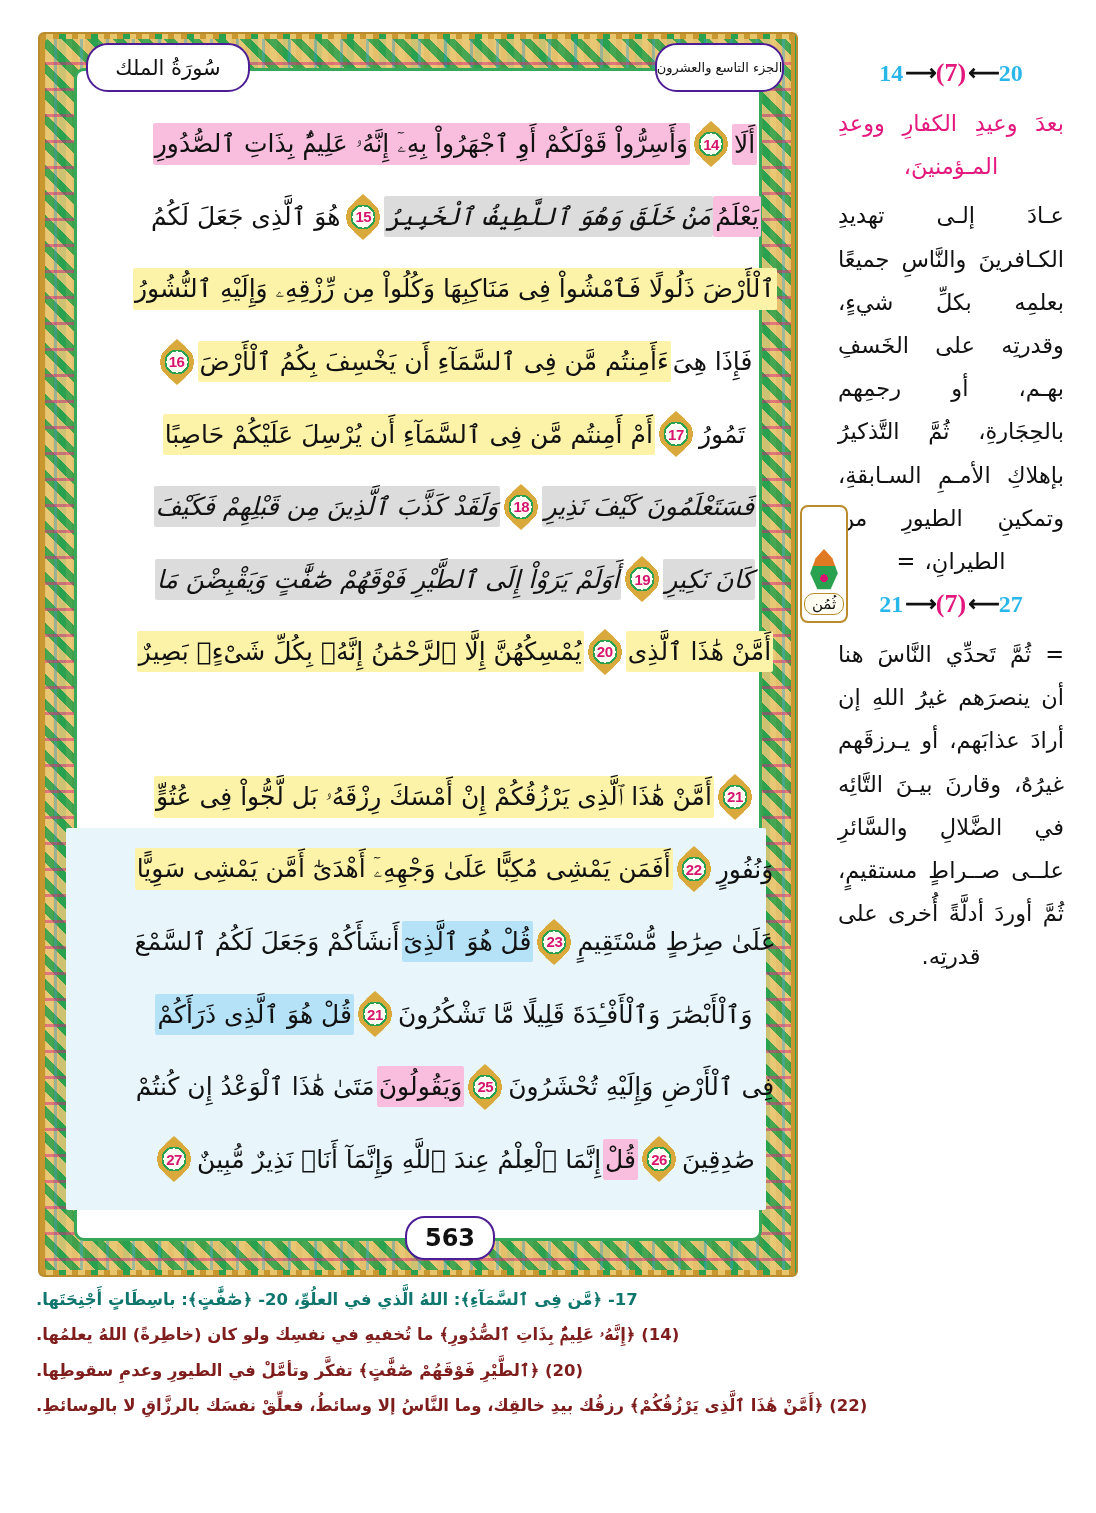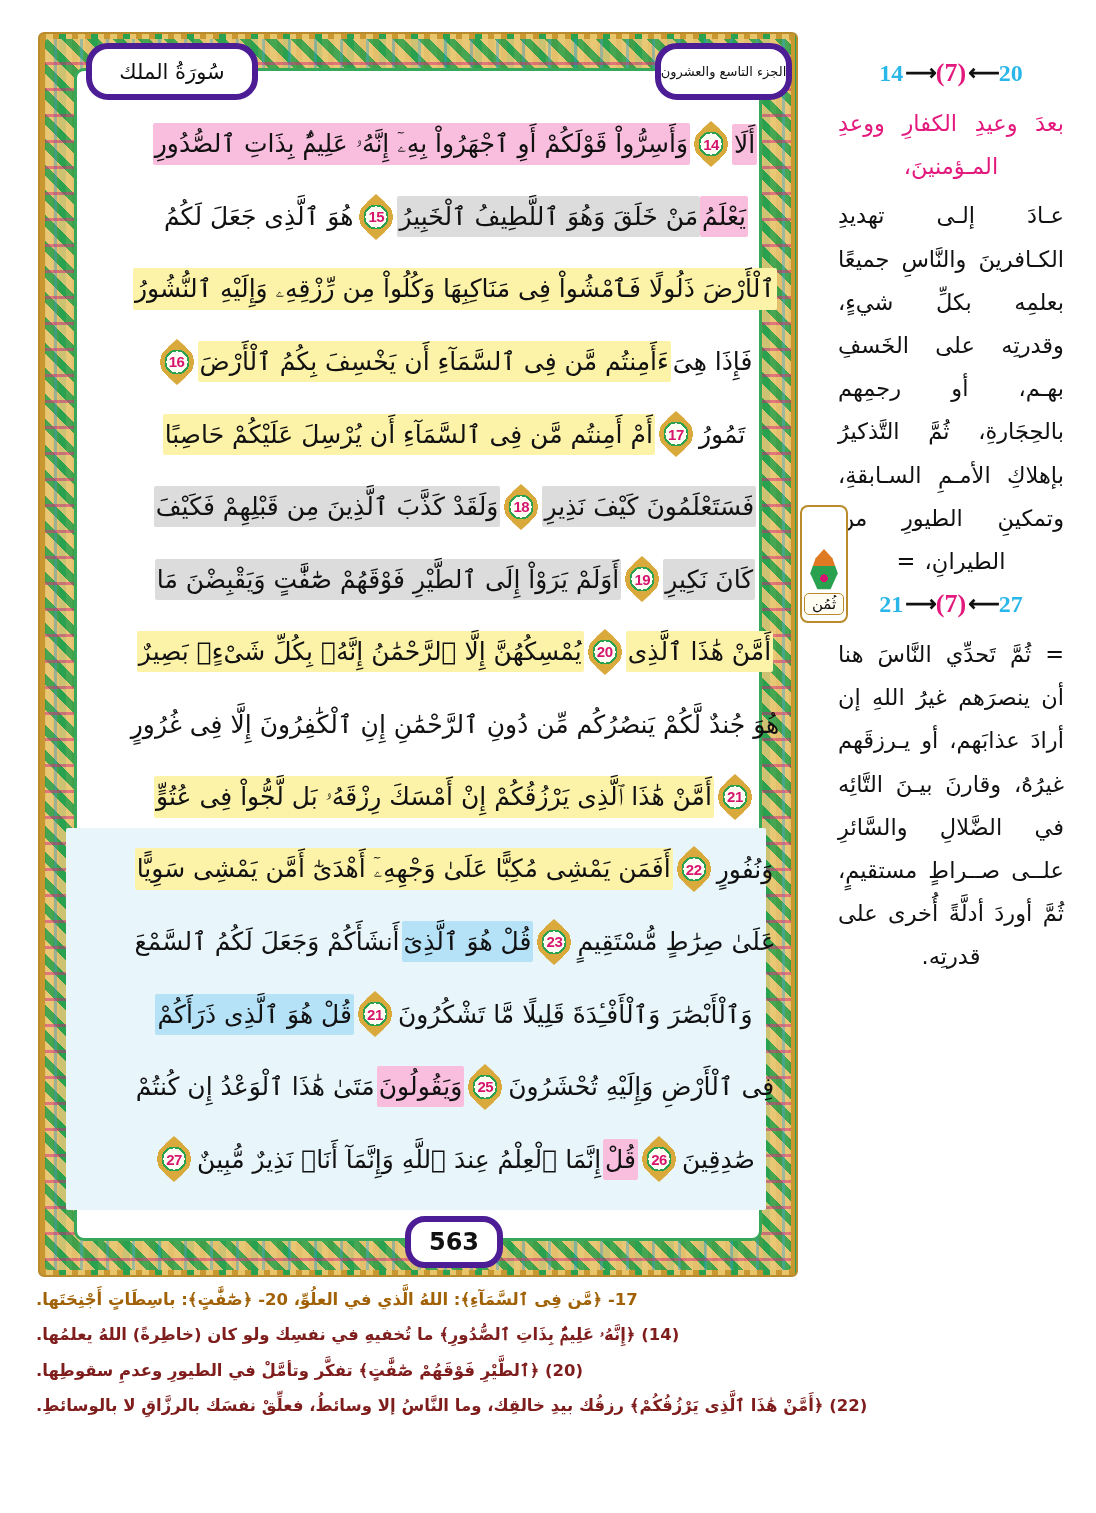--- a/index.html
+++ b/index.html
@@ -33,21 +33,21 @@
     opacity:.85;border-radius:4px;
   }
   .orn-inner-white{
     position:absolute;left:36px;top:36px;right:36px;bottom:36px;
     background:#ffffff;border:3px solid #37a85a;border-radius:10px;
     box-shadow:0 0 0 2px #ffffff inset;
   }
 
   
   .cartouche{
-    position:absolute;background:#fff;border:6px solid #4c1d95;border-radius:22px;
+    position:absolute;background:#fff;border:2px solid #4c1d95;border-radius:22px;
     display:flex;align-items:center;justify-content:center;
     font-family:"DejaVu Sans","Liberation Sans",sans-serif;
     color:#111;white-space:nowrap;overflow:hidden;z-index:6;
   }
   #surah-cartouche{left:86px;top:43px;width:160px;height:45px;font-size:21px;}
   #juz-cartouche{left:655px;top:43px;width:125px;height:45px;font-size:13px;}
   #page-cartouche{left:392px;top:1216px;width:86px;height:40px;font-size:24px;font-weight:bold;border-radius:20px;margin-left:13px;}
 
   
   .quran-area{
@@ -58,21 +58,21 @@
   .vline{
     position:absolute;left:0;right:0;height:72px;
     display:flex;align-items:center;justify-content:center;
     direction:rtl;white-space:nowrap;overflow:visible;
     font-family:"DejaVu Sans","Liberation Sans",sans-serif;
     font-size:25px;color:#111;letter-spacing:-0.5px;
   }
   .seg{padding:6px 2px;border-radius:2px;}
   .hl-pink{background:#f9bedd;}
   .hl-yellow{background:#fdf3a8;}
-  .hl-gray{background:#dcdcdc;}
+  .hl-gray{background:#dcdcdc;font-style:italic;}
   .hl-blue{background:#b5e2f7;}
   .hl-none{background:transparent;}
 
   
   .blue-wash{
     position:absolute;left:66px;top:828px;width:700px;height:382px;
     background:#e8f6fc;z-index:2;border-radius:2px;
   }
 
   
@@ -101,21 +101,21 @@
   }
   .thumun .dome{
     width:30px;height:42px;margin-bottom:2px;
     background:
       radial-gradient(circle at 50% 70%, #d6156f 0 12%, transparent 12%),
       linear-gradient(#e07a22 0 40%, #2aa14e 40% 100%);
     clip-path:polygon(50% 0,78% 22%,96% 58%,72% 96%,28% 96%,4% 58%,22% 22%);
   }
   .thumun .lbl{
     font-size:15px;color:#111;font-family:"DejaVu Sans",sans-serif;
-    border:1px solid #b98b2c;border-radius:5px;padding:1px 7px;background:#fffdf2;
+    border:1px solid #b98b2c;border-radius:10px;padding:1px 7px;background:#fffdf2;
   }
 
   
   .side-col{
     position:absolute;left:838px;top:52px;width:226px;height:1210px;
     direction:rtl;text-align:justify;text-align-last:center;
     font-family:"DejaVu Sans","Liberation Sans",sans-serif;
     z-index:5;
   }
   .range-bar{
@@ -135,21 +135,21 @@
   
   .footnotes{
     position:absolute;left:36px;top:1282px;width:1024px;
     direction:rtl;text-align:left;z-index:5;
   }
   .fn{
     font-size:16.5px;line-height:2.15;font-weight:bold;
     font-family:"DejaVu Sans","Liberation Sans",sans-serif;
     white-space:nowrap;text-align:left;
   }
-  .fn-cyan{color:#a16207;}
+  .fn-cyan{color:#0f766e;}
   .fn-pink{color:#7f1d1d;}
 </style>
 </head>
 <body>
 
 <div class="page">
 
   <div class="frame">
     <div class="orn-border"></div>
     <div class="orn-inner-white"></div>
@@ -200,23 +200,20 @@
         </div>
         <div class="vline" style="top: 435px;">
           <span class="seg hl-gray">كَانَ نَكِيرِ</span>
           <span class="ayah">19</span>
           <span class="seg hl-gray">أَوَلَمْ يَرَوْاْ إِلَى ٱلطَّيْرِ فَوْقَهُمْ صَٰٓفَّٰتٍ وَيَقْبِضْنَ مَا</span>
         </div>
         <div class="vline" style="top: 507.5px;">
           <span class="seg hl-yellow">أَمَّنْ هَٰذَا ٱلَّذِى</span>
           <span class="ayah">20</span>
           <span class="seg hl-yellow">يُمْسِكُهُنَّ إِلَّا ٱلرَّحْمَٰنُ إِنَّهُۥ بِكُلِّ شَىْءٍۭ بَصِيرٌ</span>
-        </div>
-        <div class="vline" style="top: 580px;">
-          <span class="seg hl-none">هُوَ جُندٌ لَّكُمْ يَنصُرُكُم مِّن دُونِ ٱلرَّحْمَٰنِ إِنِ ٱلْكَٰفِرُونَ إِلَّا فِى غُرُورٍ</span>
         </div>
         <div class="vline" style="top: 652.5px;">
           <span class="ayah">21</span>
           <span class="seg hl-yellow">أَمَّنْ هَٰذَا ٱلَّذِى يَرْزُقُكُمْ إِنْ أَمْسَكَ رِزْقَهُۥ بَل لَّجُّواْ فِى عُتُوٍّ</span>
         </div>
         <div class="vline" style="top: 725px;">
           <span class="seg hl-none">وَنُفُورٍ</span>
           <span class="ayah">22</span>
           <span class="seg hl-yellow">أَفَمَن يَمْشِى مُكِبًّا عَلَىٰ وَجْهِهِۦٓ أَهْدَىٰٓ أَمَّن يَمْشِى سَوِيًّا</span>
         </div>

